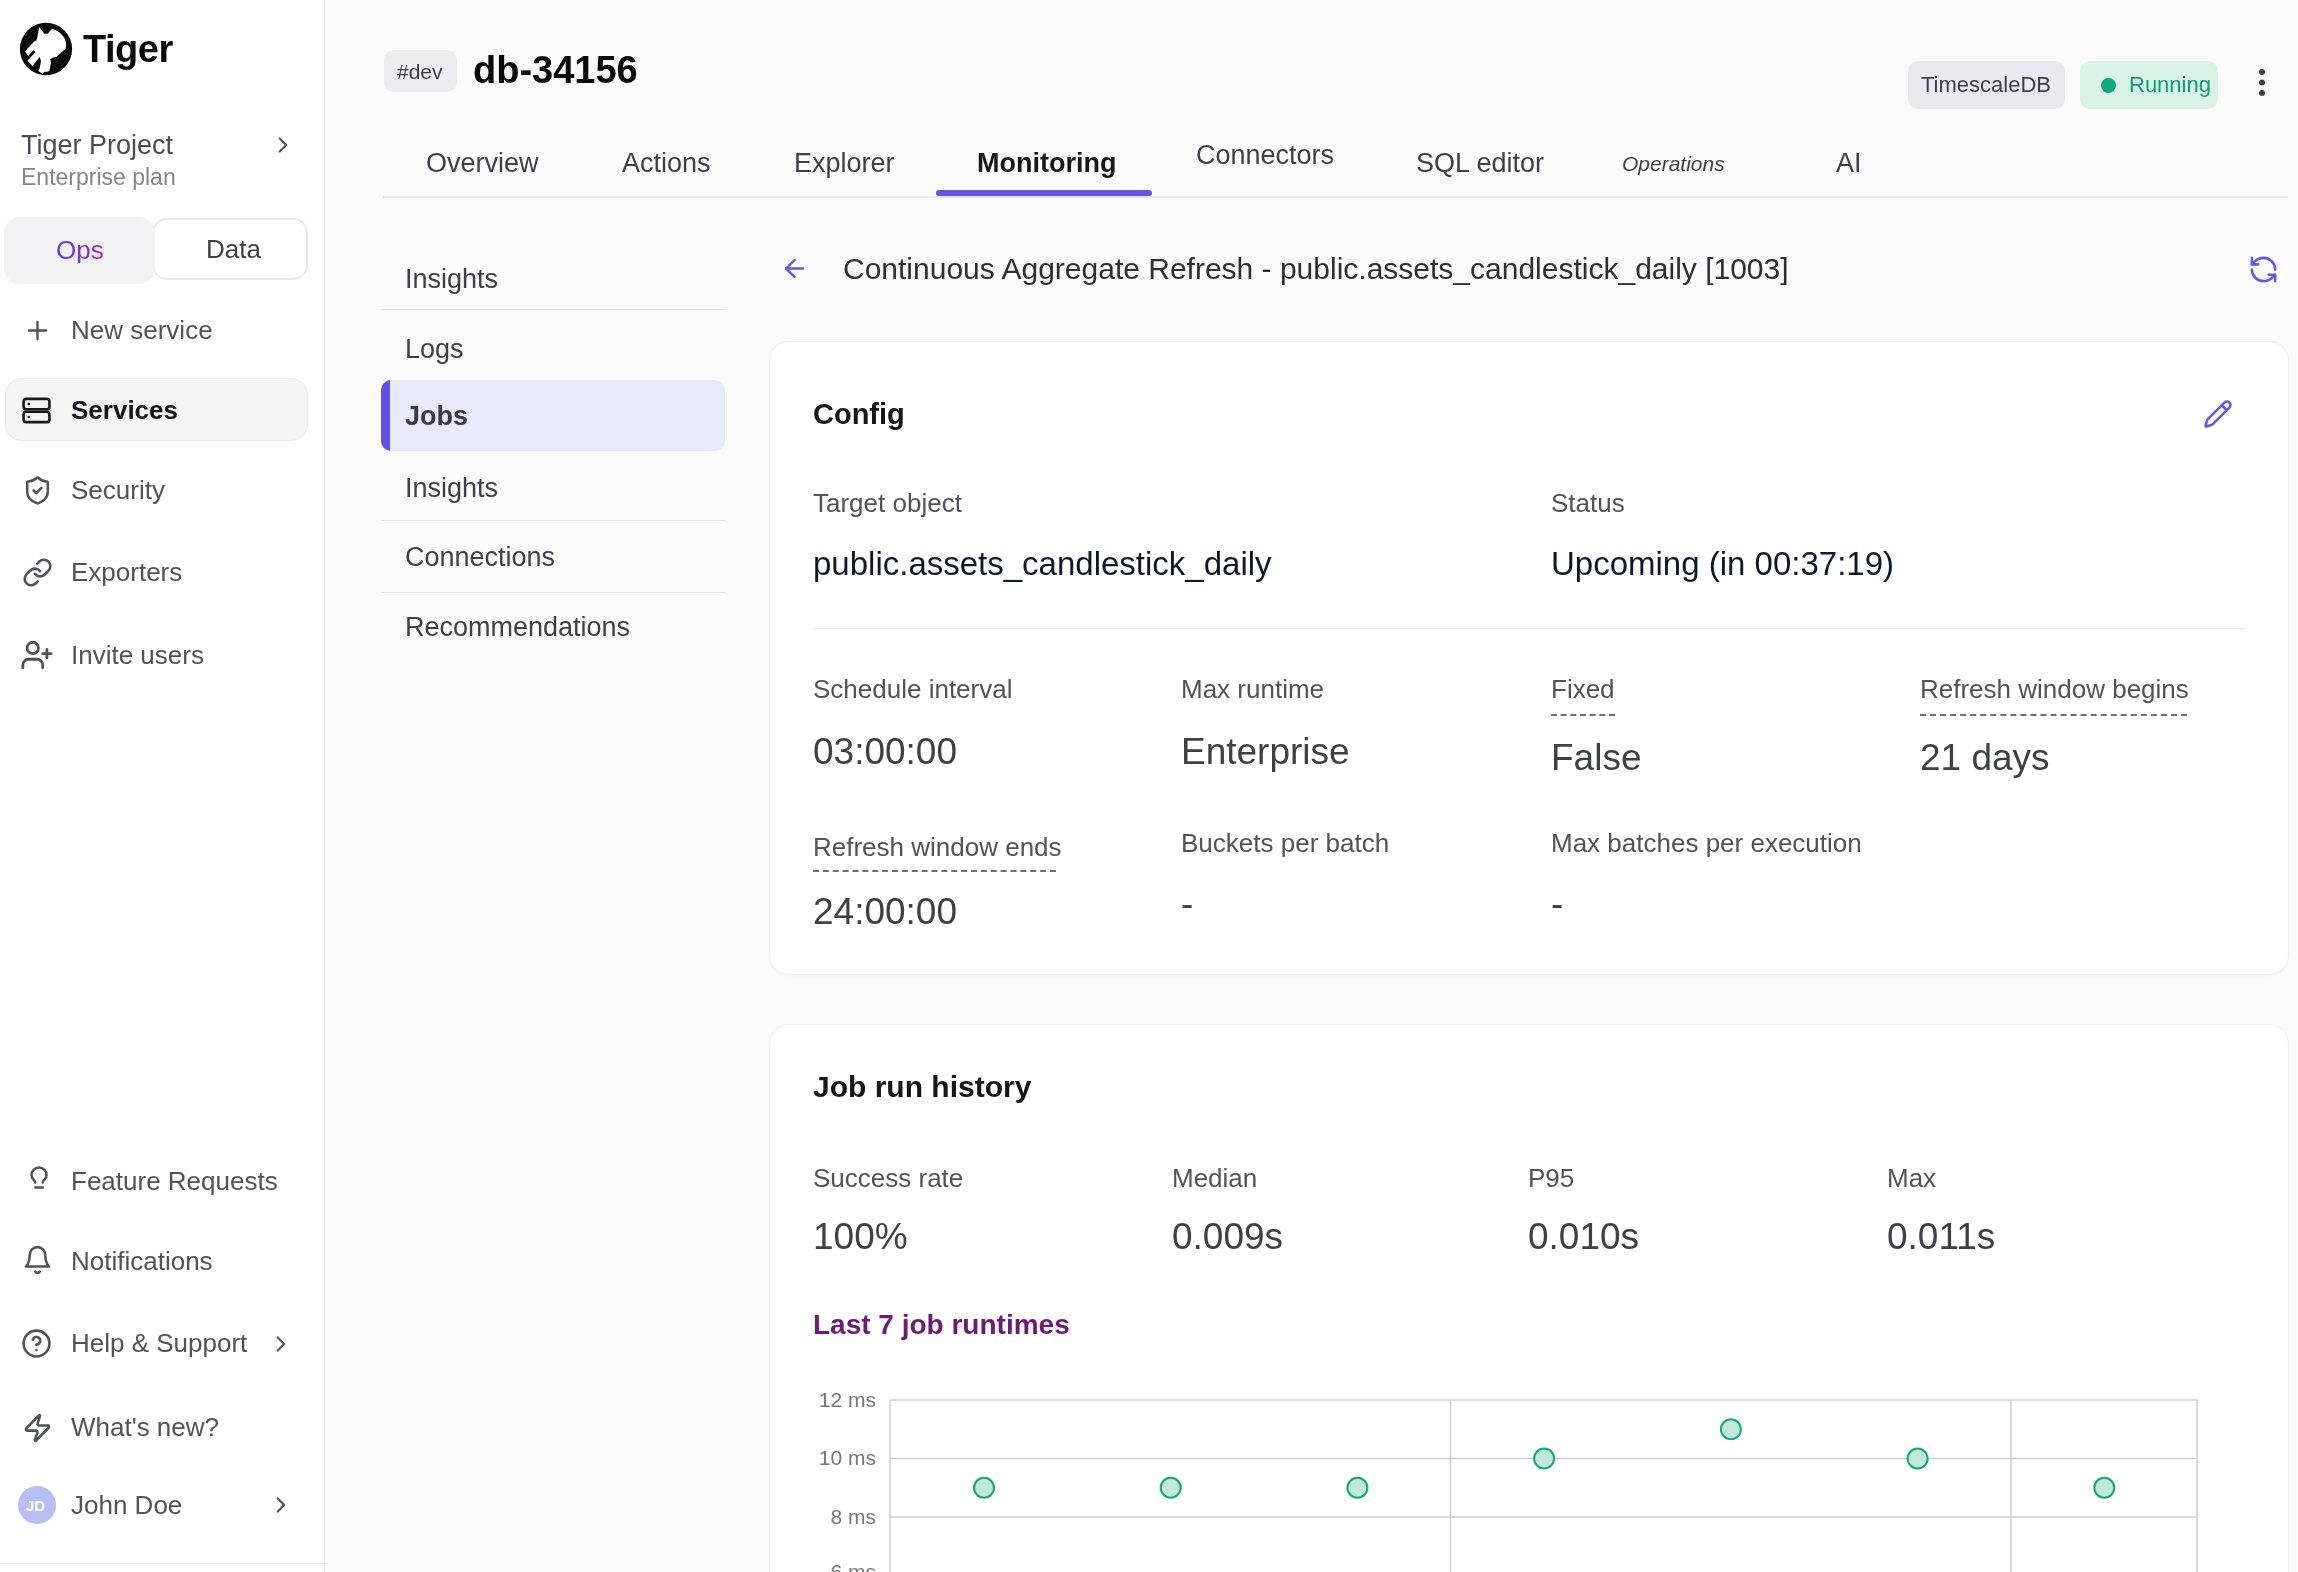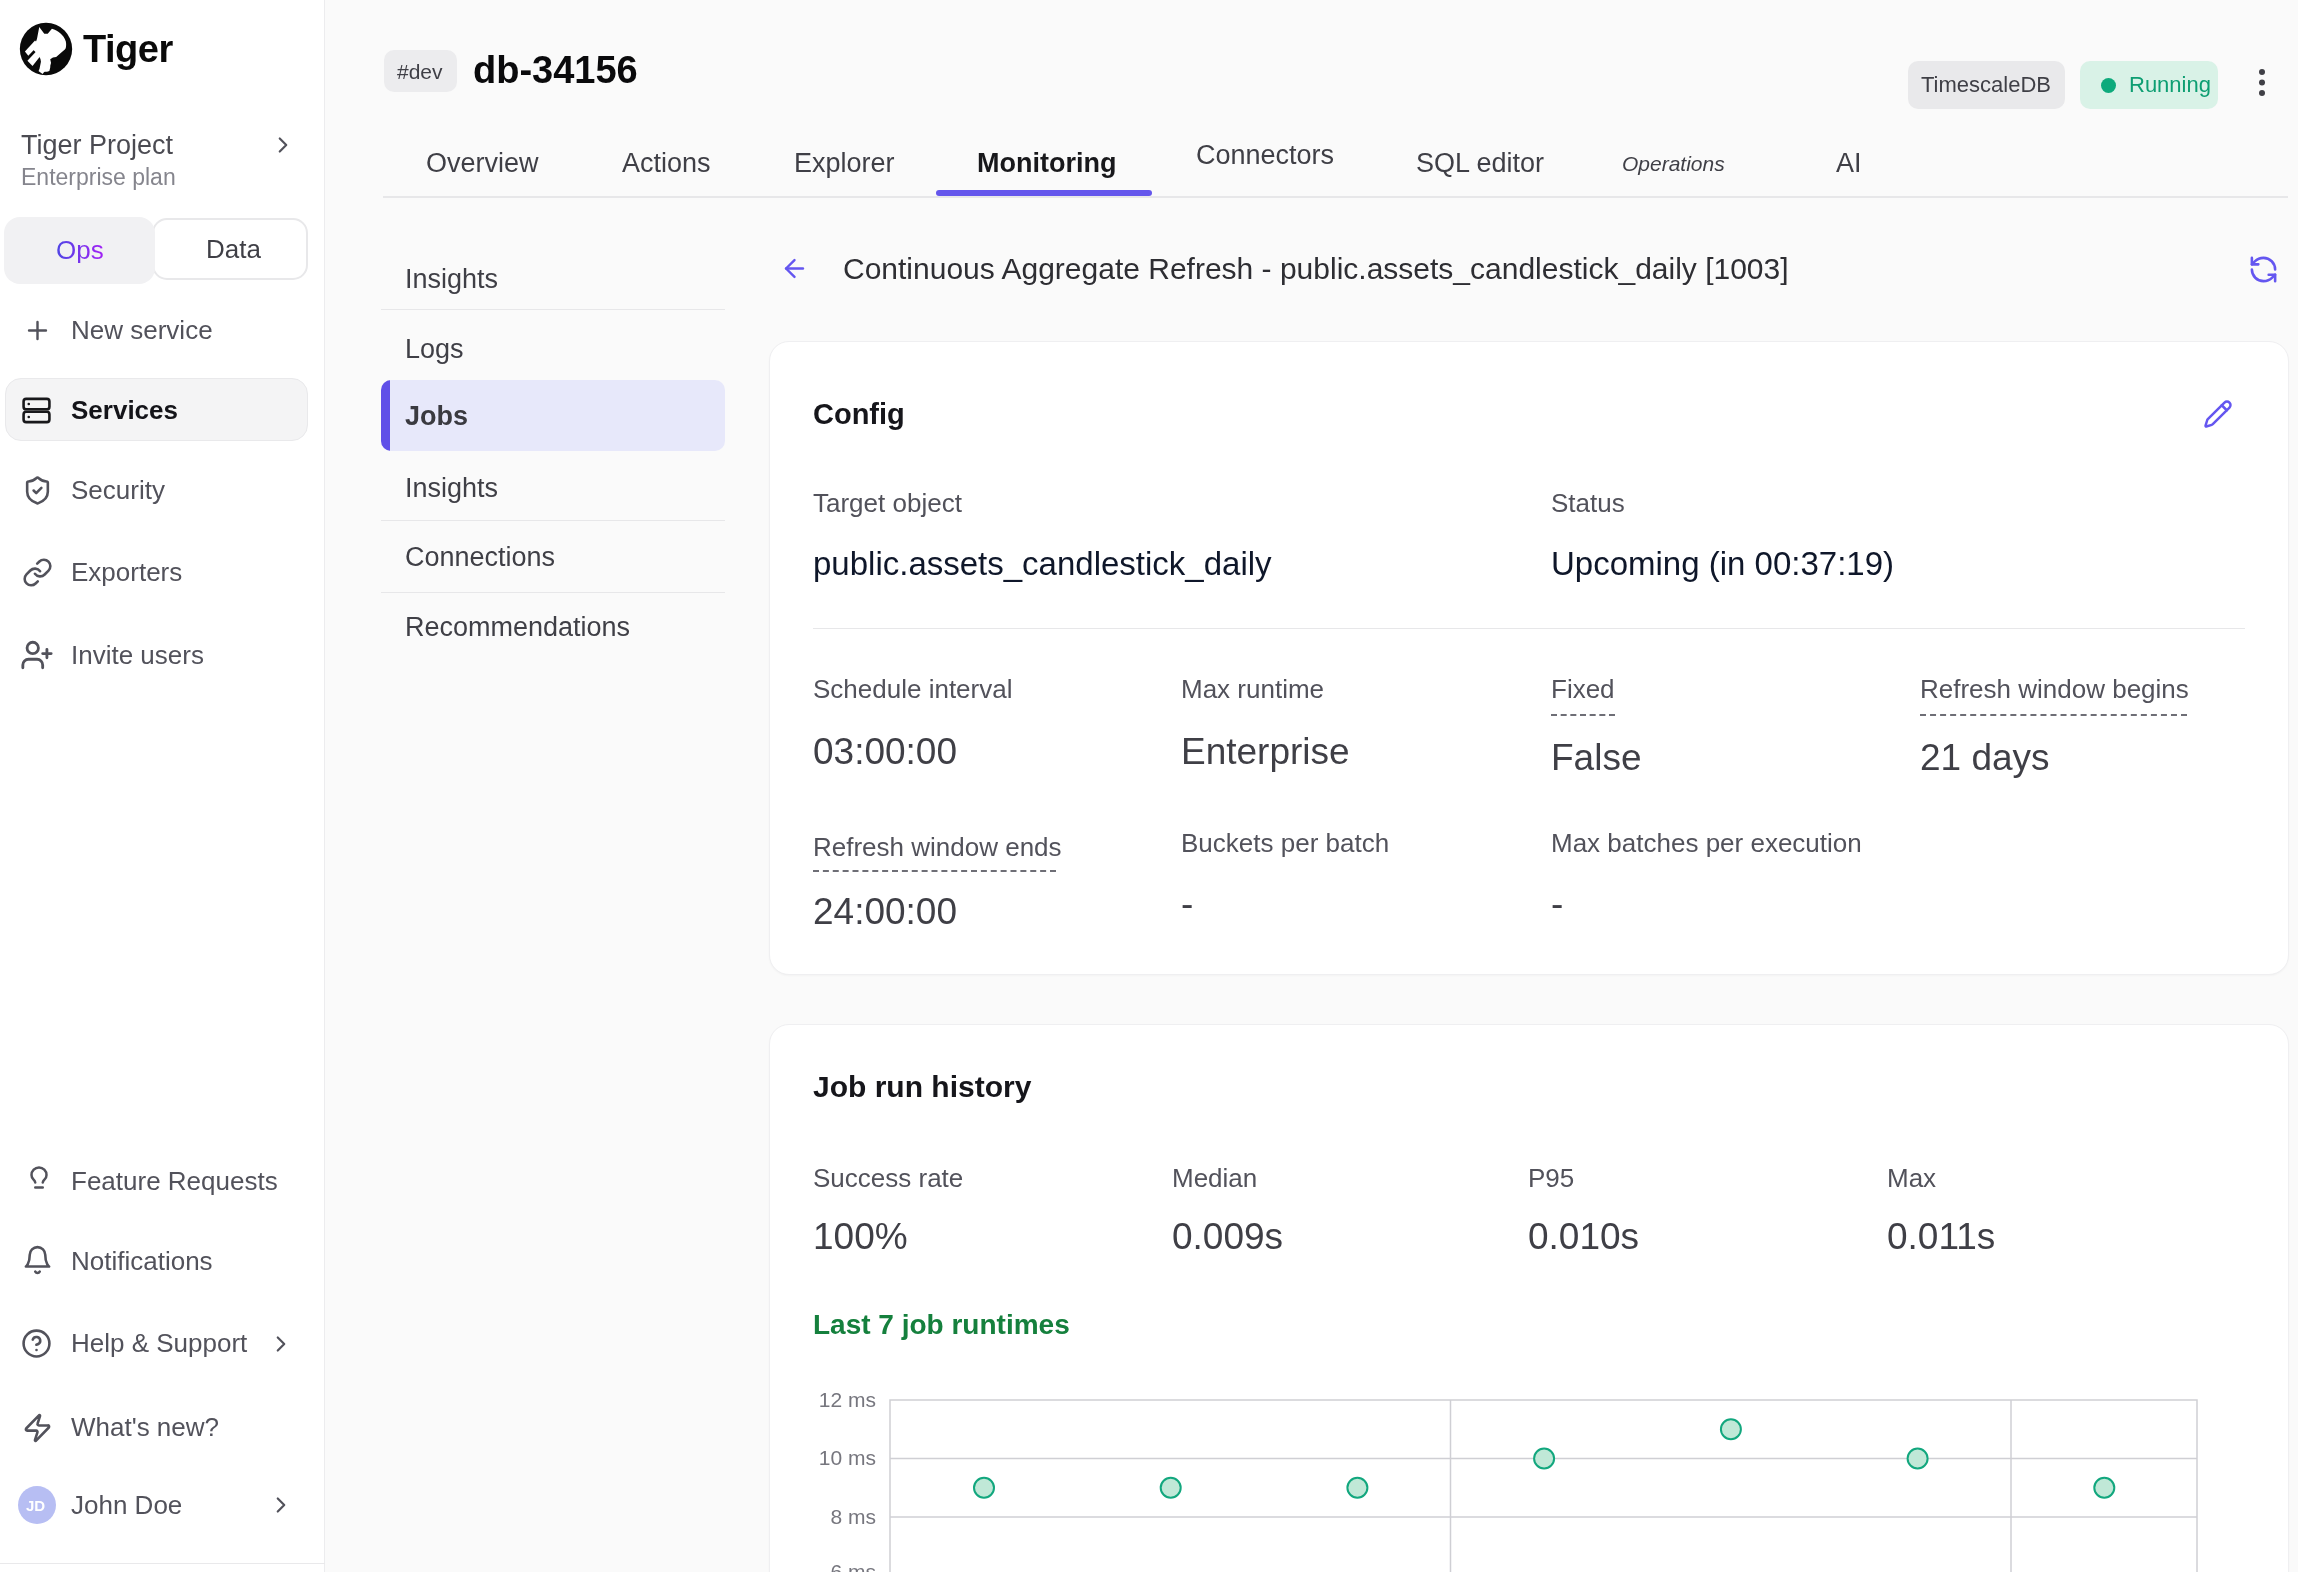--- a/index.html
+++ b/index.html
@@ -209,21 +209,21 @@
 
   <div class="t lab" style="left:813px;top:1178px;">Success rate</div>
   <div class="t big" style="left:813px;top:1236px;">100%</div>
   <div class="t lab" style="left:1172px;top:1178px;">Median</div>
   <div class="t big" style="left:1172px;top:1236px;">0.009s</div>
   <div class="t lab" style="left:1528px;top:1178px;">P95</div>
   <div class="t big" style="left:1528px;top:1236px;">0.010s</div>
   <div class="t lab" style="left:1887px;top:1178px;">Max</div>
   <div class="t big" style="left:1887px;top:1236px;">0.011s</div>
 
-  <div class="t" style="left:813px;top:1325px;font-size:28px;font-weight:600;color:#15803d;">Last 7 job runtimes</div>
+  <div class="t" style="left:813px;top:1325px;font-size:28px;font-weight:600;color:#701a75;">Last 7 job runtimes</div>
 
   <svg class="abs" style="left:769px;top:1380px;" width="1520" height="192" viewBox="0 0 1520 192">
     <g stroke="#cfcfd4" stroke-width="1.5" fill="none">
       <rect x="121" y="20" width="1307" height="300"></rect>
       <line x1="121" y1="78.5" x2="1428" y2="78.5"></line>
       <line x1="121" y1="137" x2="1428" y2="137"></line>
       <line x1="681.5" y1="20" x2="681.5" y2="192"></line>
       <line x1="1242" y1="20" x2="1242" y2="192"></line>
     </g>
     <g fill="#76767e" font-size="21" text-anchor="end">

